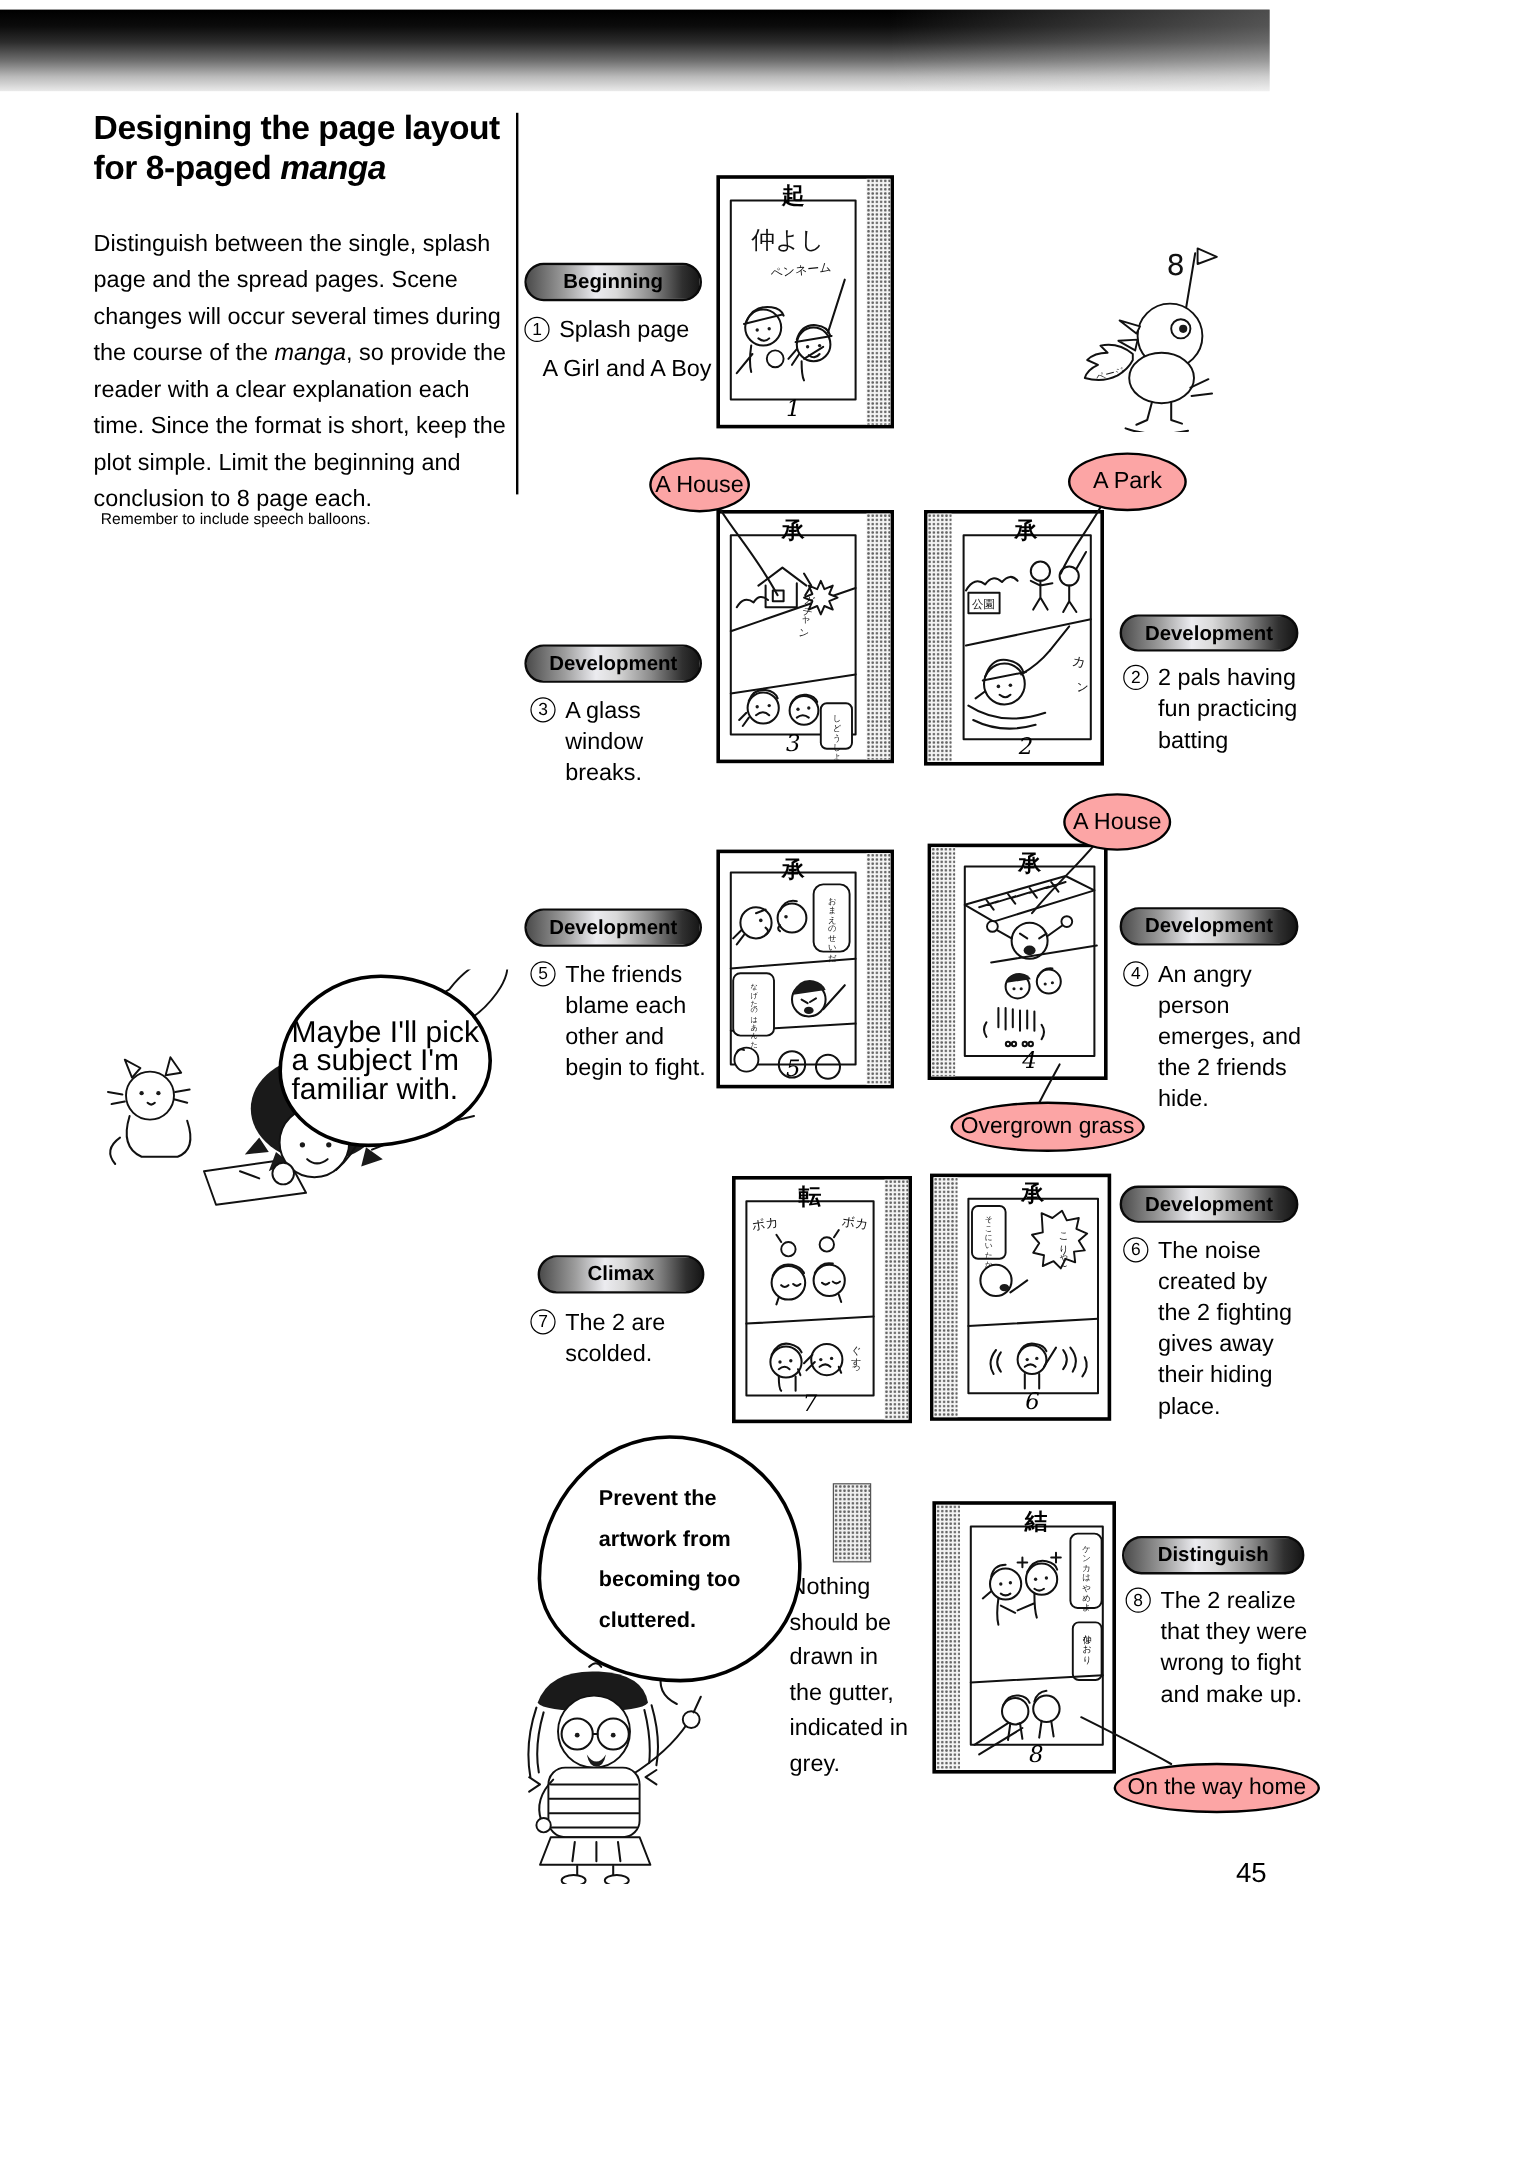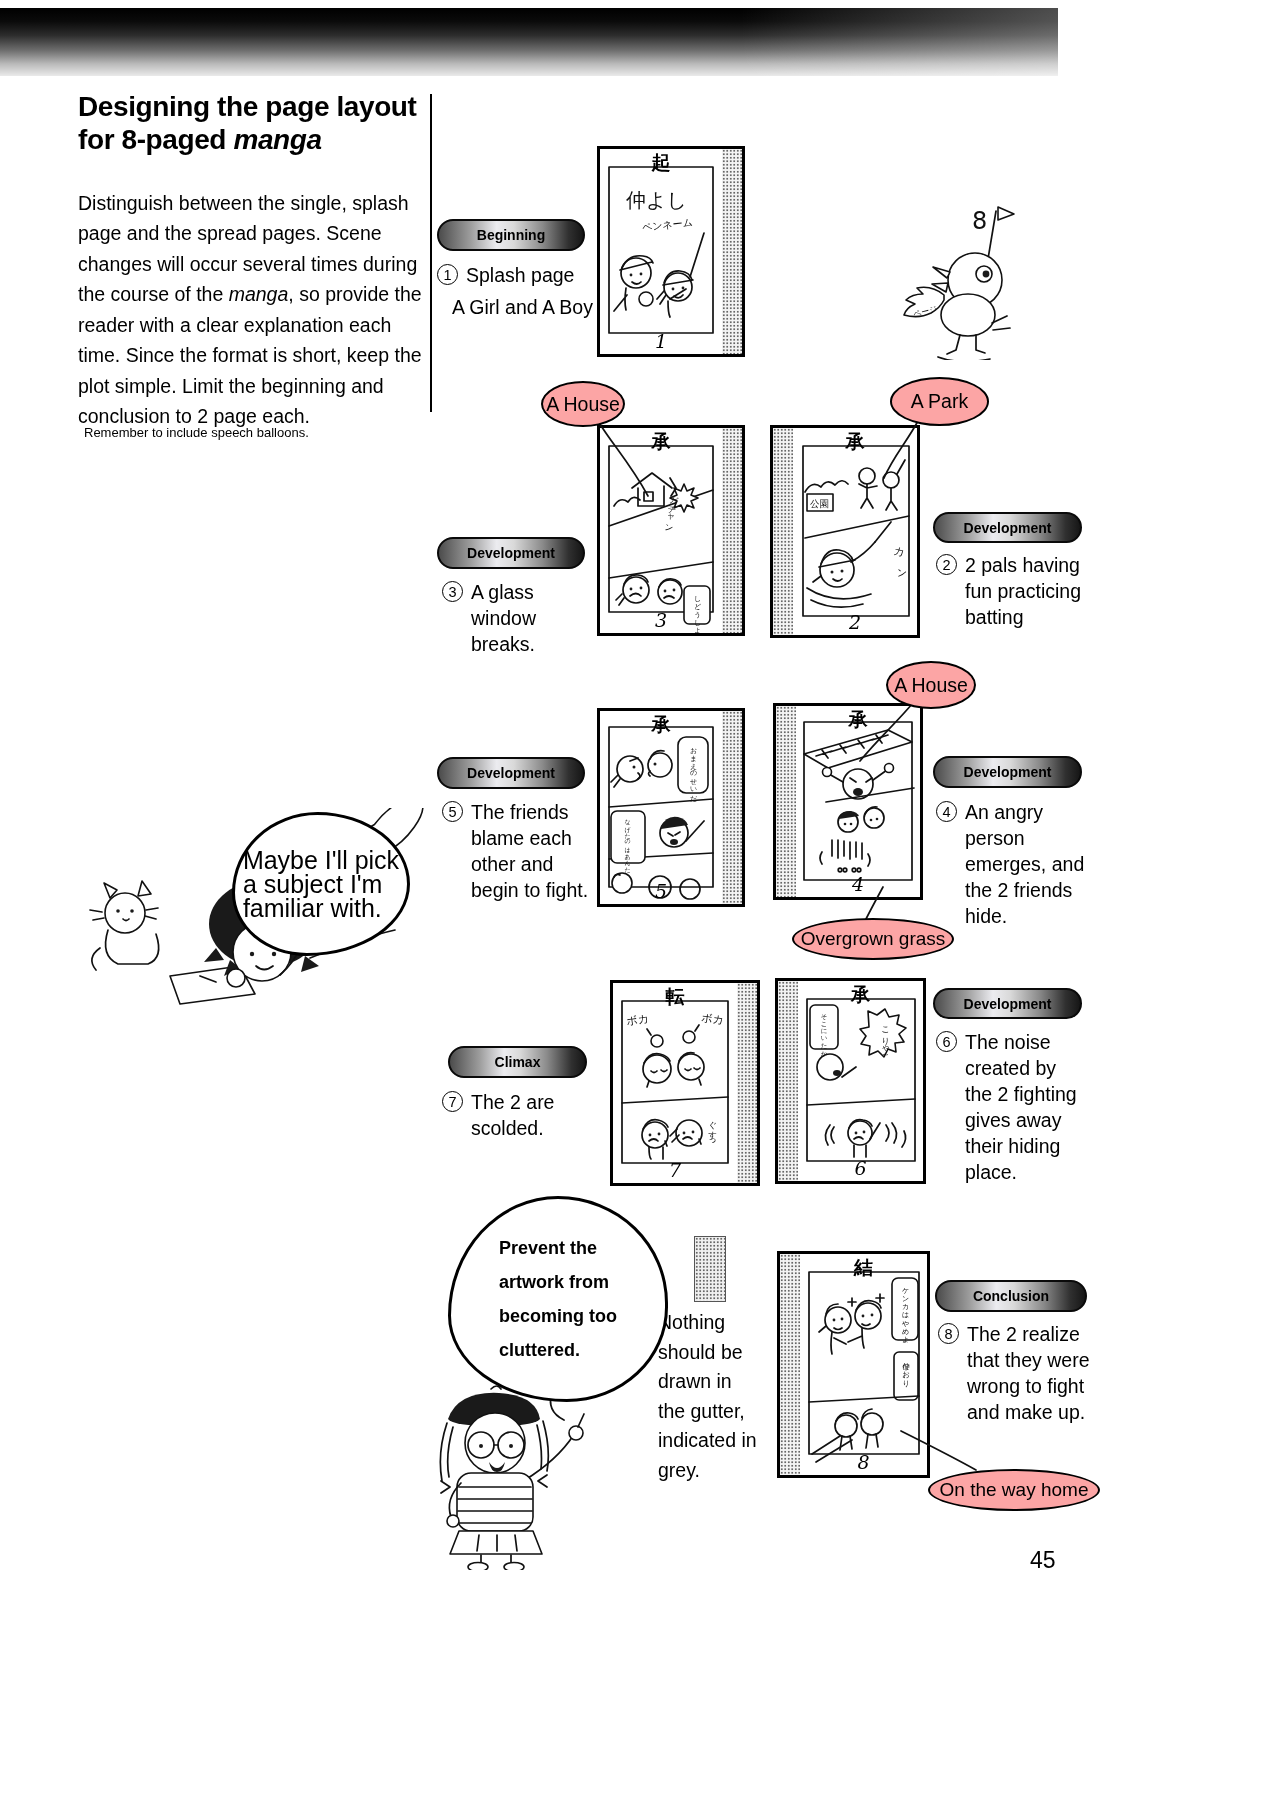--- a/index.html
+++ b/index.html
@@ -19,21 +19,21 @@
   .intro .it{font-style:italic;}
   .note{left:84px;top:425px;font-size:13px;}
   .vrule{left:430px;top:94px;width:2px;height:318px;background:#000;}
 
   .rightcap{left:764px;top:141px;font-size:20.5px;line-height:29.5px;white-space:pre-line;}
   .rightcap .it{font-style:italic;}
 
   
   .pill{position:absolute;height:32px;border-radius:16px;border:2px solid #0a0a0a;box-sizing:border-box;
     background:linear-gradient(90deg,#4c4c4c 0%,#9d9d9d 22%,#ececf0 40%,#d9d9d9 52%,#8a8a8a 72%,#303030 90%,#161616 100%);
-    display:flex;align-items:center;justify-content:center;font-size:14px;font-weight:bold;z-index:4;}
+    display:flex;align-items:center;justify-content:center;font-size:17px;font-weight:bold;z-index:4;}
 
   
   .cap{position:absolute;font-size:19.5px;line-height:26px;z-index:4;}
   .cap .circ{position:absolute;left:0;top:2px;width:21px;height:21px;border:1.7px solid #000;border-radius:50%;
     text-align:center;line-height:21px;font-size:14.5px;box-sizing:border-box;background:#fff;}
   .cap .txt{margin-left:29px;white-space:pre-line;}
   .cap .flush{margin-left:15px;white-space:pre-line;}
 
   
   .lbl{position:absolute;background:#fca5a5;border:2.6px solid #000;border-radius:50%;
@@ -71,21 +71,21 @@
 </head>
 <body>
 
 <div id="canvas">
 
   <div class="abs topbar"></div>
 
   <div class="abs title"><span>Designing the page layout</span><br>
     <span>for 8-paged </span><span class="it">manga</span></div>
 
-  <p class="abs intro"><span>Distinguish between the single, splash page and the spread pages. Scene changes will occur several times during the course of the </span><span class="it">manga</span><span>, so provide the reader with a clear explanation each time. Since the format is short, keep the plot simple. Limit the beginning and conclusion to 2 page each.</span></p>
+  <p class="abs intro"><span>Distinguish between the single, splash page and the spread pages. Scene changes will occur several times during the course of the </span><span class="it">manga</span><span>, so provide the reader with a clear explanation each time. Since the format is short, keep the plot simple. Limit the beginning and conclusion to 8 page each.</span></p>
 
   <div class="abs note">Remember to include speech balloons.</div>
   <div class="abs vrule"></div>
 
 
   <div class="abs char" style="left:880px;top:195px;width:170px;height:165px;">
     <svg width="170" height="165" viewBox="0 0 170 165">
       <text x="92" y="34" font-size="24">8</text>
       <path class="sk" d="M116,16 L108,64"></path>
       <path class="skw" d="M118,12 l16,7 l-16,6 z"></path>
@@ -320,21 +320,21 @@
     <div class="pnum" style="left:20px;width:127px;">8</div>
   </div>
 
   <div class="pill" style="left:437px;top:219px;width:148px;">Beginning</div>
   <div class="pill" style="left:437px;top:537px;width:148px;">Development</div>
   <div class="pill" style="left:933px;top:512px;width:149px;height:31px;">Development</div>
   <div class="pill" style="left:437px;top:757px;width:148px;">Development</div>
   <div class="pill" style="left:933px;top:756px;width:149px;">Development</div>
   <div class="pill" style="left:933px;top:988px;width:149px;height:31px;">Development</div>
   <div class="pill" style="left:448px;top:1046px;width:139px;">Climax</div>
-  <div class="pill" style="left:935px;top:1280px;width:152px;">Conclusion</div>
+  <div class="pill" style="left:935px;top:1280px;width:152px;">Distinguish</div>
 
   <div class="cap" style="left:437px;top:262px;width:180px;">
     <span class="circ">1</span>
     <div class="txt">Splash page</div>
     <div class="flush" style="margin-top:6px;">A Girl and A Boy</div>
   </div>
   <div class="cap" style="left:936px;top:552px;width:160px;">
     <span class="circ">2</span>
     <div class="txt">2 pals having
 fun practicing

